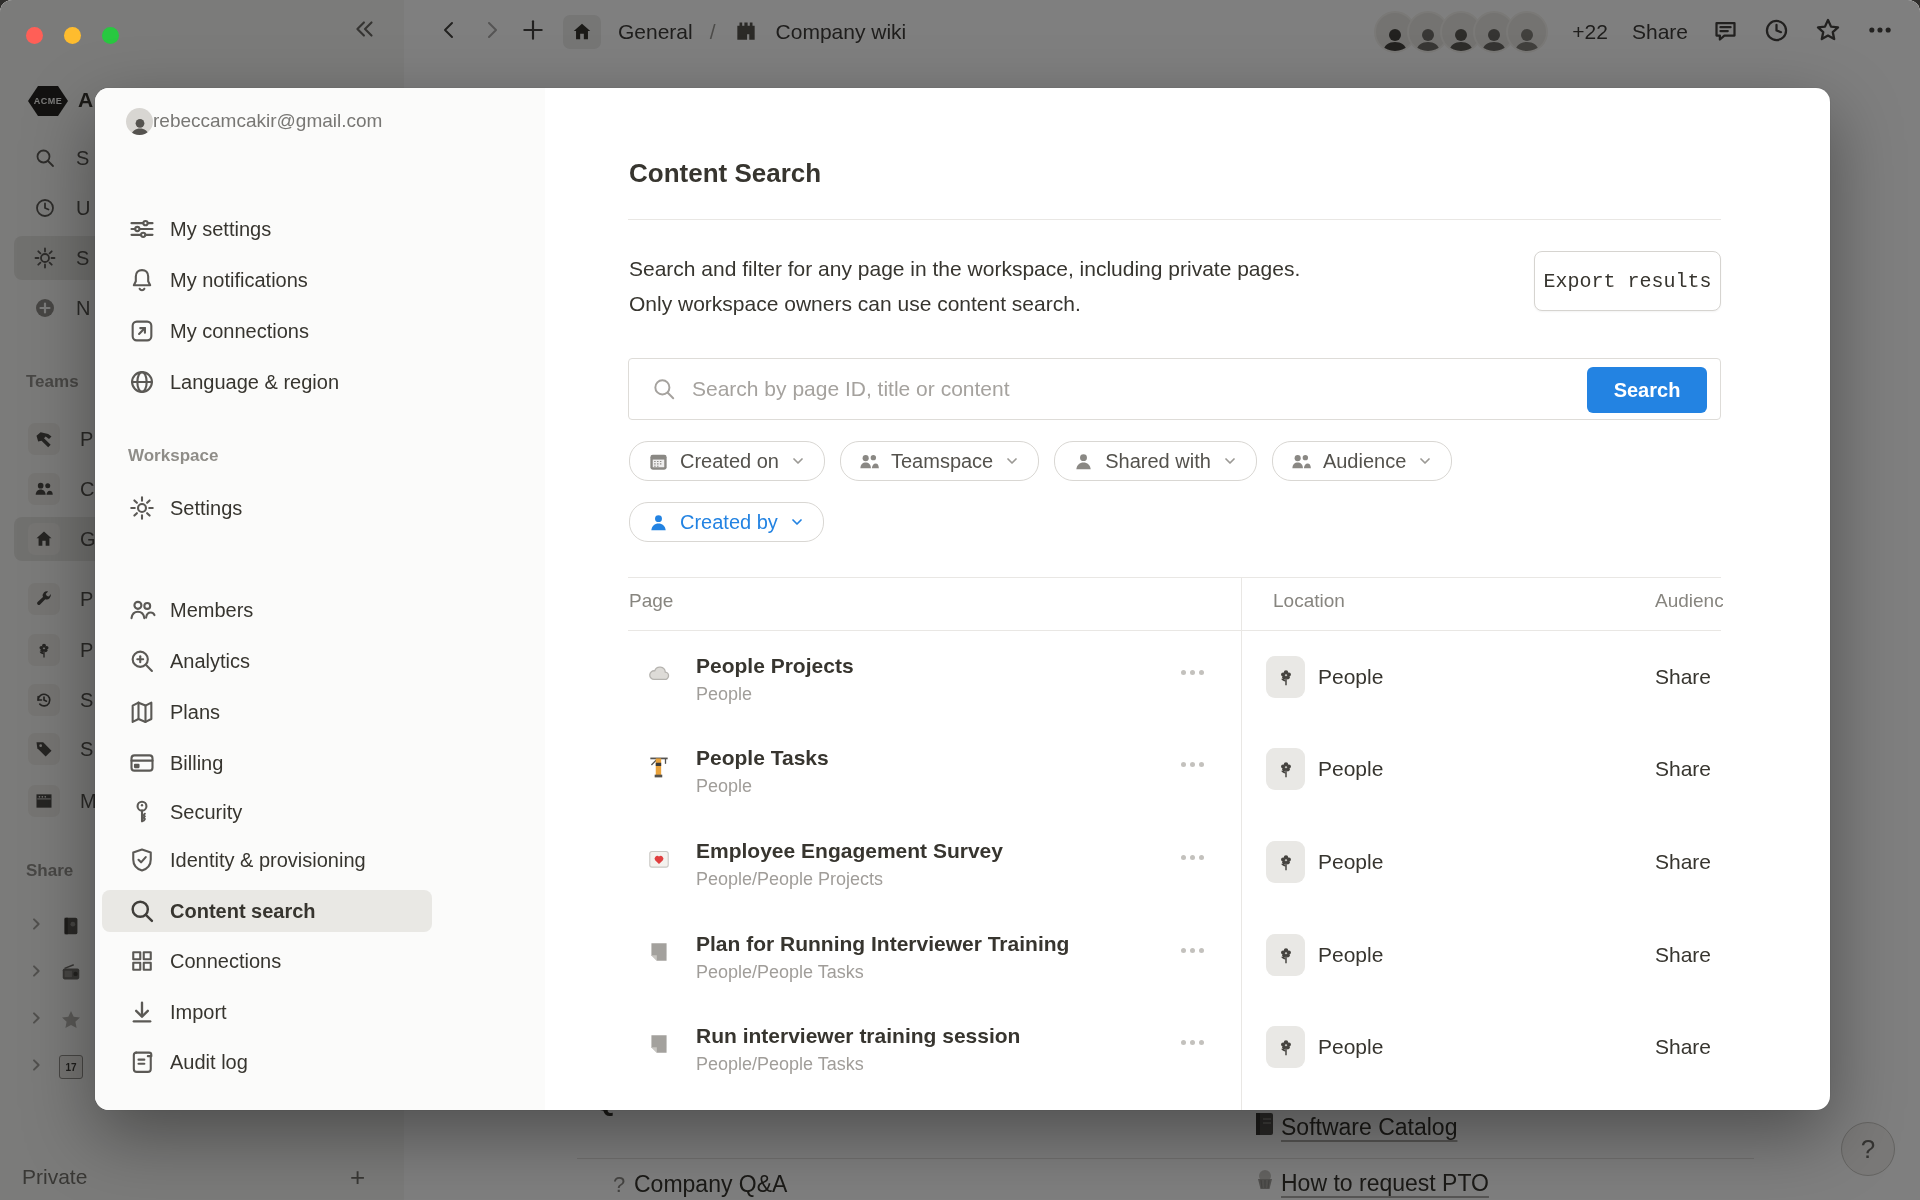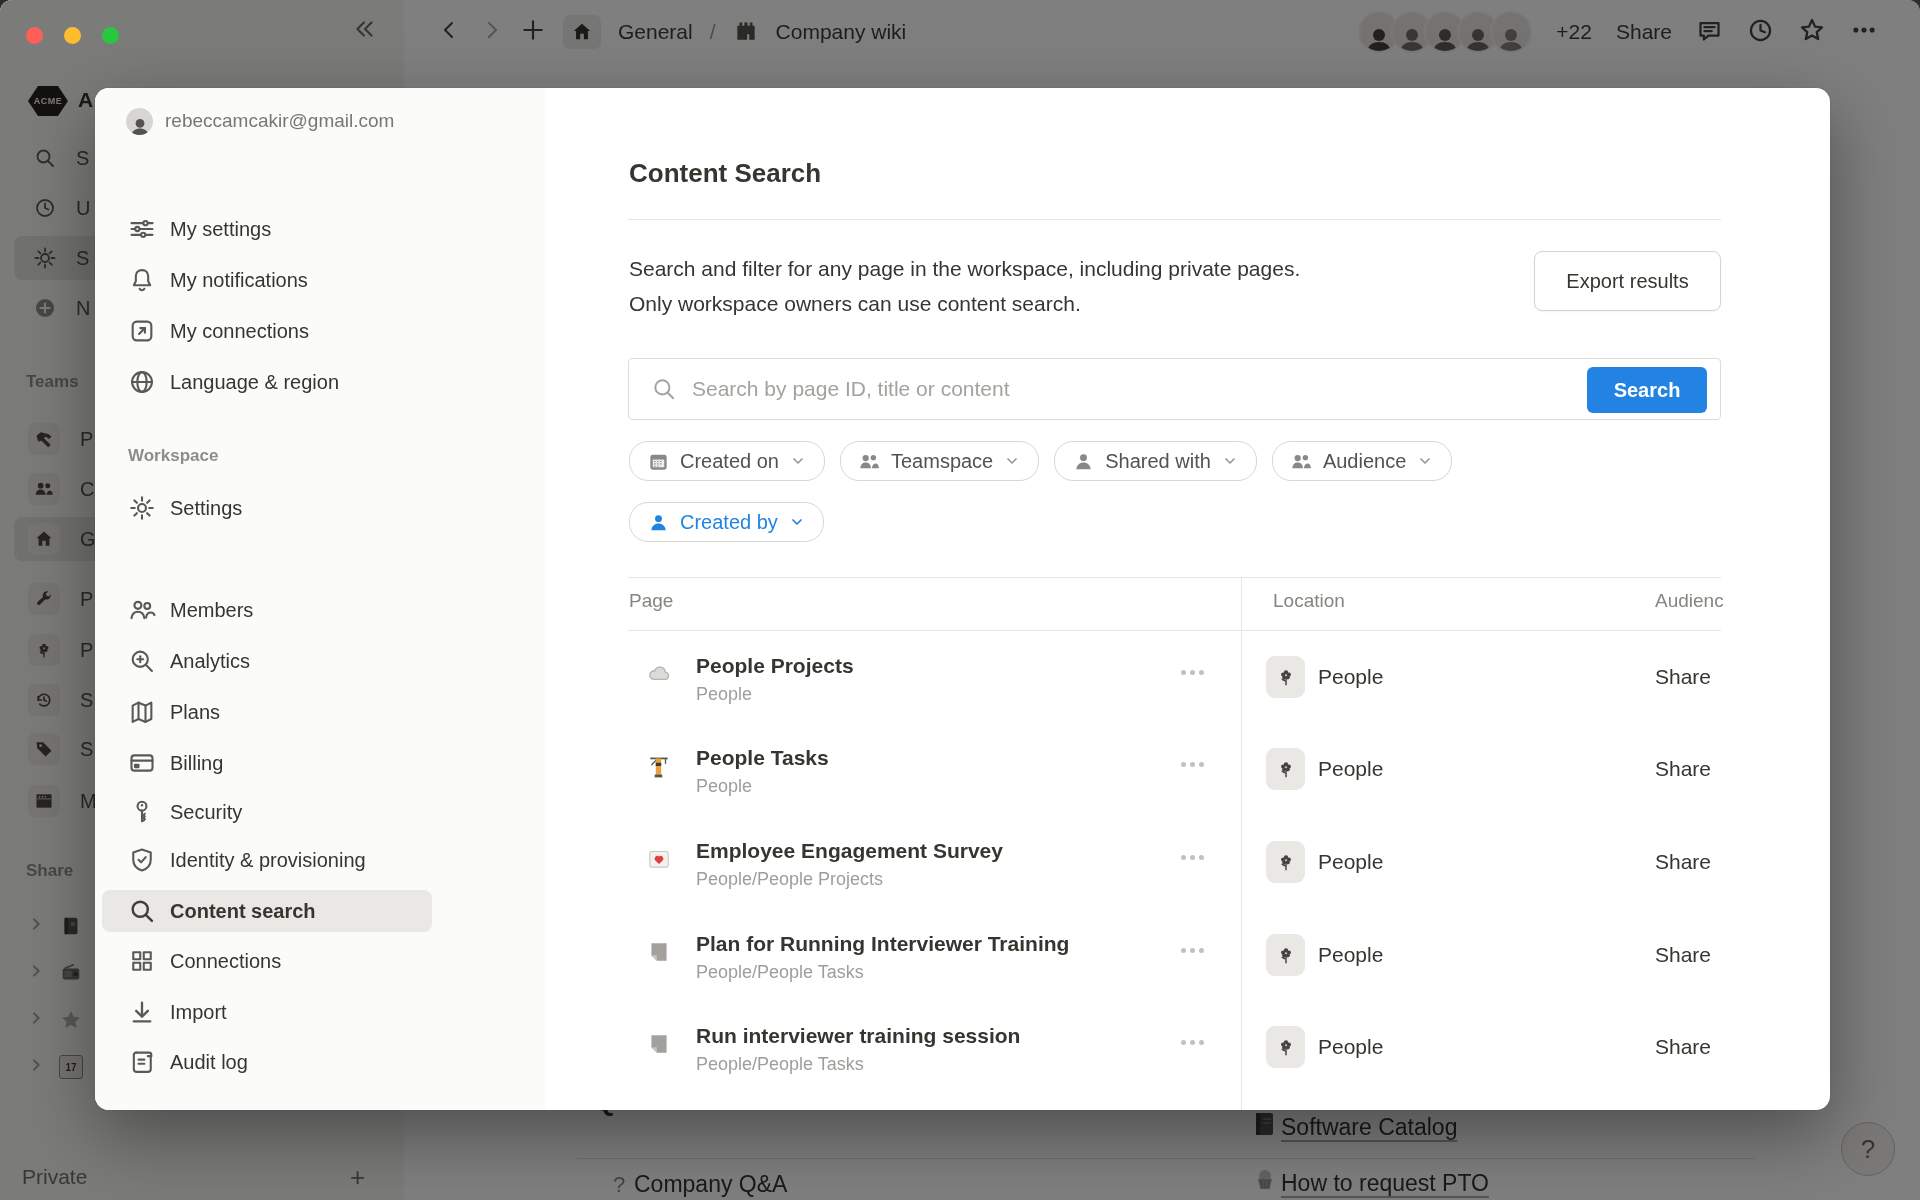--- a/index.html
+++ b/index.html
@@ -2,21 +2,21 @@
 <html><head>
 <meta charset="utf-8">
 <style>
   html,body{margin:0;padding:0;background:#2e2d2b;}
   .screen{position:relative;width:1920px;height:1200px;overflow:hidden;
     font-family:"Liberation Sans",sans-serif;color:#37352f;}
   .window{position:absolute;inset:0;border-radius:12px 12px 0 0;overflow:hidden;background:#fff;}
 
   
   .topbar-left{position:absolute;left:0;top:0;width:404px;height:64px;background:#f7f7f5;}
-  .topbar-main{position:absolute;left:404px;top:0;right:16px;height:64px;background:#ffffff;}
+  .topbar-main{position:absolute;left:404px;top:0;right:0;height:64px;background:#ffffff;}
   .collapse{position:absolute;left:352px;top:16px;color:#6b6965;}
   .nav-cluster{position:absolute;left:34px;top:0;height:64px;display:flex;align-items:center;gap:17px;}
   .crumb-text{font-size:21px;color:#3f3d3a;font-weight:500;white-space:nowrap;}
   .crumb-sep{font-size:21px;color:#9b9995;}
   .home-chip{width:38px;height:34px;background:#ececea;border-radius:7px;display:flex;align-items:center;justify-content:center;}
   .right-cluster{position:absolute;right:26px;top:0;height:64px;display:flex;align-items:center;gap:24px;}
   .av-stack{display:flex;align-items:center;}
   .av{width:38px;height:38px;border-radius:50%;background:#e8e6e2;border:2px solid #f4f2ee;margin-left:-9px;
       display:flex;align-items:flex-end;justify-content:center;overflow:hidden;}
   .av:first-child{margin-left:0;}
@@ -58,30 +58,30 @@
   .modal{position:absolute;left:95px;top:88px;width:1735px;height:1022px;background:#fff;border-radius:14px;
       box-shadow:0 0 0 1px rgba(15,15,15,.04),0 25px 70px rgba(0,0,0,.38);z-index:10;overflow:hidden;}
   .panel{position:absolute;left:0;top:0;width:450px;height:100%;background:#fbfbfa;}
   .prow{position:absolute;left:7px;width:330px;height:42px;display:flex;align-items:center;border-radius:8px;}
   .prow.active{background:#e9e8e4;}
   .picon{width:28px;margin-left:26px;display:flex;justify-content:center;flex:none;}
   .plabel{margin-left:14px;font-size:20px;color:#37352f;white-space:nowrap;}
   .prow.active .plabel{font-weight:700;}
   .pavatar{width:27px;height:27px;border-radius:50%;background:#d8d6d2;margin-left:24px;flex:none;
       display:flex;align-items:flex-end;justify-content:center;overflow:hidden;}
-  .pemail{margin-left:12px;font-size:19px;color:#787774;}
+  .pemail{margin-left:0;font-size:19px;color:#787774;}
   .psec{position:absolute;left:33px;top:358px;font-size:17px;font-weight:700;color:#8f8d88;}
 
   .mmain{position:absolute;left:533px;top:0;width:1095px;height:100%;overflow:hidden;}
   .m-title{position:absolute;left:1px;top:70px;font-size:26px;font-weight:700;}
   .m-div{position:absolute;left:0;right:2px;height:1px;background:#e9e7e4;}
   .m-desc{position:absolute;left:1px;top:163px;font-size:21px;line-height:35px;color:#37352f;}
   .export-btn{position:absolute;left:906px;top:163px;width:185px;height:58px;border:1px solid #d6d4d0;border-radius:8px;
       background:#fff;box-shadow:0 1px 2px rgba(15,15,15,.05);display:flex;align-items:center;justify-content:center;
-      font-size:20px;color:#37352f;cursor:pointer;}
+      font-size:20px;color:#37352f;cursor:pointer;font-family:Liberation Mono, monospace;}
   .search-wrap{position:absolute;left:0;top:270px;width:1091px;height:60px;border:1px solid #dedcd8;border-radius:4px;
       background:#fff;display:flex;align-items:center;}
   .search-wrap svg{margin-left:22px;flex:none;}
   .search-input{flex:1;border:none;outline:none;font-size:21px;margin-left:13px;margin-right:150px;
       font-family:"Liberation Sans",sans-serif;color:#37352f;background:transparent;}
   .search-input::placeholder{color:#a5a29e;}
   .search-btn{position:absolute;right:13px;top:8px;width:120px;height:46px;background:#2383e2;color:#fff;
       border-radius:6px;font-size:20px;font-weight:700;display:flex;align-items:center;justify-content:center;cursor:pointer;}
   .chips{position:absolute;left:1px;display:flex;gap:15px;}
   .chip{height:38px;border:1px solid #d9d7d3;border-radius:19px;background:#fff;display:flex;align-items:center;

